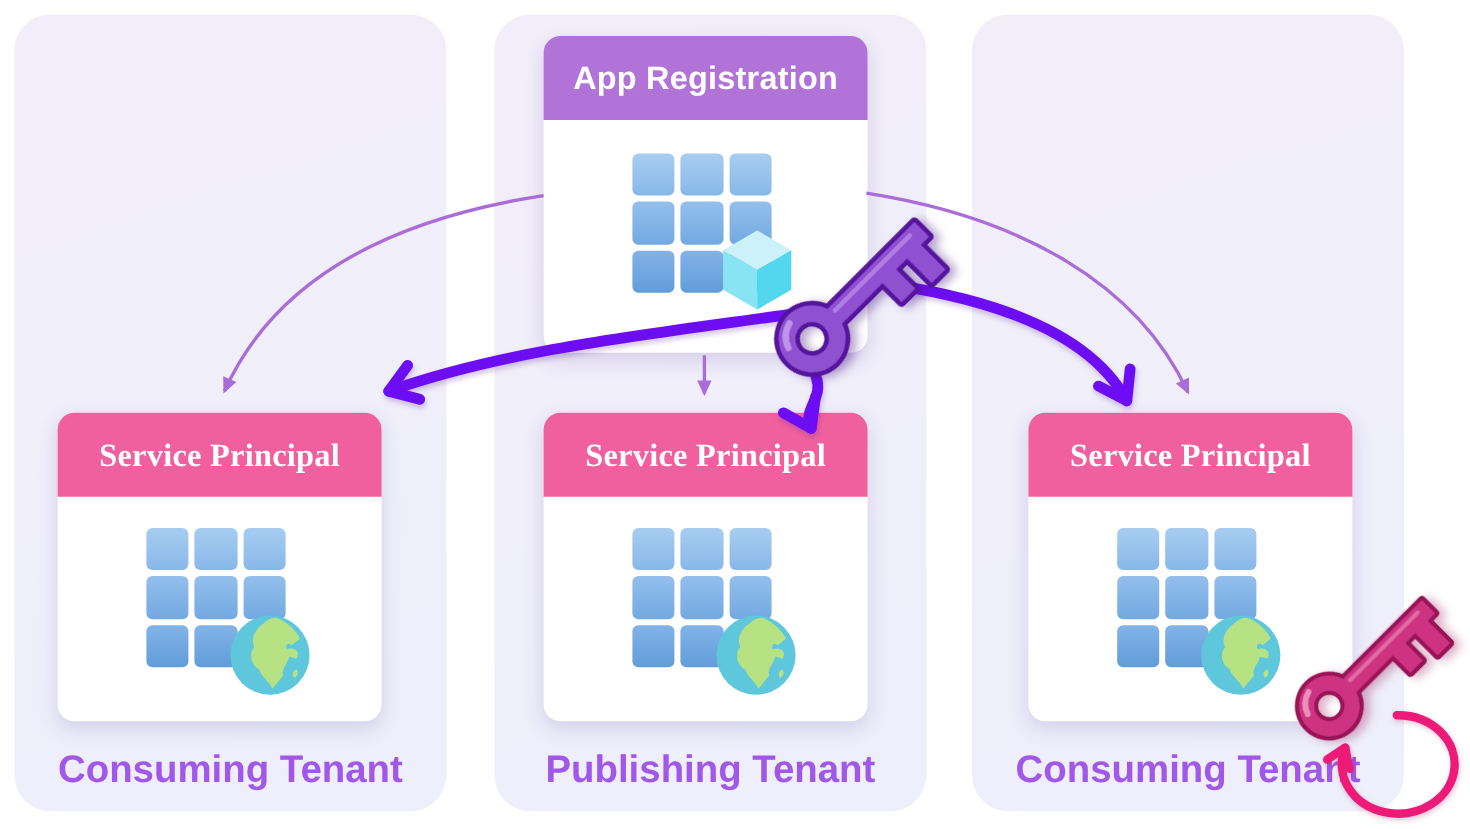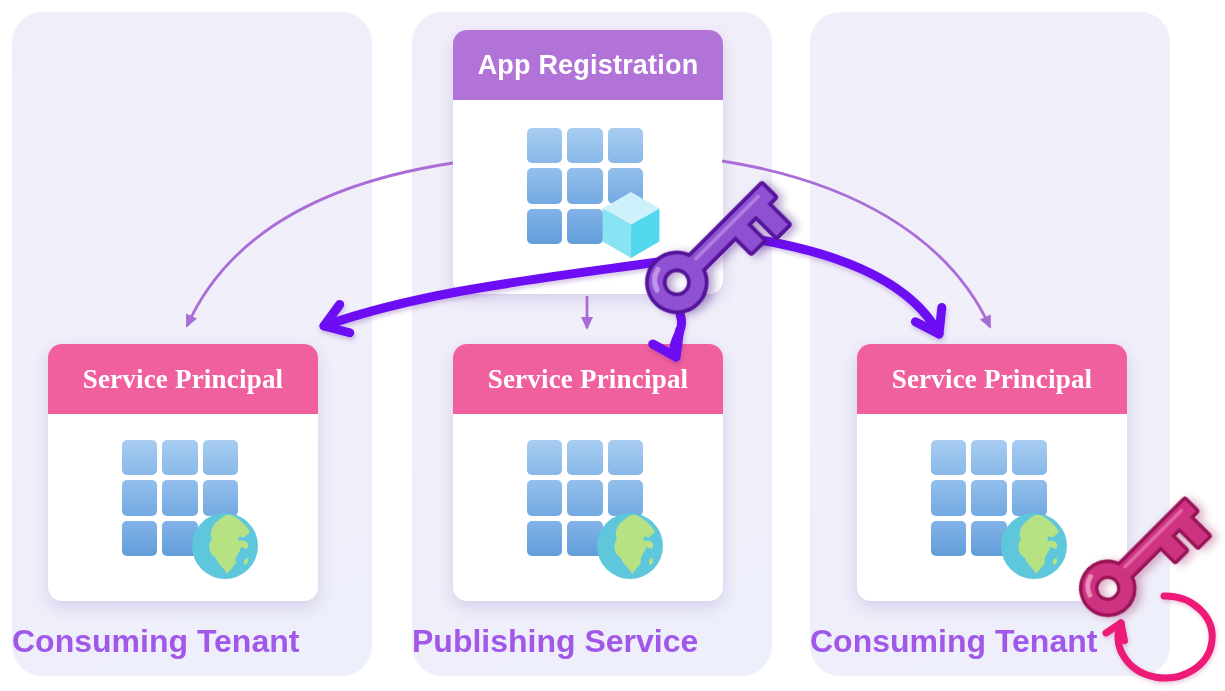--- a/index.html
+++ b/index.html
@@ -39,21 +39,21 @@
   .sp-card .grid-icon{top:96px;}
   .tile{border-radius:5px;}
   .tile.r1{background:linear-gradient(180deg,#a8cdf1,#88b8e8);}
   .tile.r2{background:linear-gradient(180deg,#93bfec,#73a9e1);}
   .tile.r3{background:linear-gradient(180deg,#82b3e7,#619dda);}
 
   .globe-icon{position:absolute;left:143px;top:168px;width:68px;height:68px;}
   .cube-icon{position:absolute;left:145px;top:157px;width:66px;height:76px;}
 
   .tenant-label{
-    position:absolute;bottom:16px;left:0;width:100%;
+    position:absolute;bottom:16px;left:0;width:100%;text-align:center;
     font-size:32px;font-weight:bold;color:var(--tenant-label-color);
   }
 
   .overlay{position:absolute;left:0;top:0;width:1225px;height:691px;pointer-events:none;}
   .thin-arrow{stroke:var(--thin-arrow);stroke-width:2.8;fill:none;}
   .thick-arrow{stroke:var(--thick-arrow);stroke-width:9;fill:none;stroke-linecap:round;
     filter:drop-shadow(1px 3px 2px rgba(90,30,160,.25));}
   .loop-arrow{stroke:var(--loop-arrow);stroke-width:7;fill:none;stroke-linecap:round;
     filter:drop-shadow(1px 2px 2px rgba(160,20,90,.25));}
 
@@ -63,21 +63,21 @@
 </style>
 </head>
 <body>
 
 <div class="canvas">
 
   <div class="tenant-panel panel-left">
     <div class="tenant-label">Consuming Tenant</div>
   </div>
   <div class="tenant-panel panel-mid">
-    <div class="tenant-label">Publishing Service</div>
+    <div class="tenant-label">Publishing Tenant</div>
   </div>
   <div class="tenant-panel panel-right">
     <div class="tenant-label">Consuming Tenant</div>
   </div>
 
   <div class="card app-reg">
     <div class="card-header header-purple">App Registration</div>
     <div class="grid-icon">
       <div class="tile r1"></div>
         <div class="tile r1"></div>

